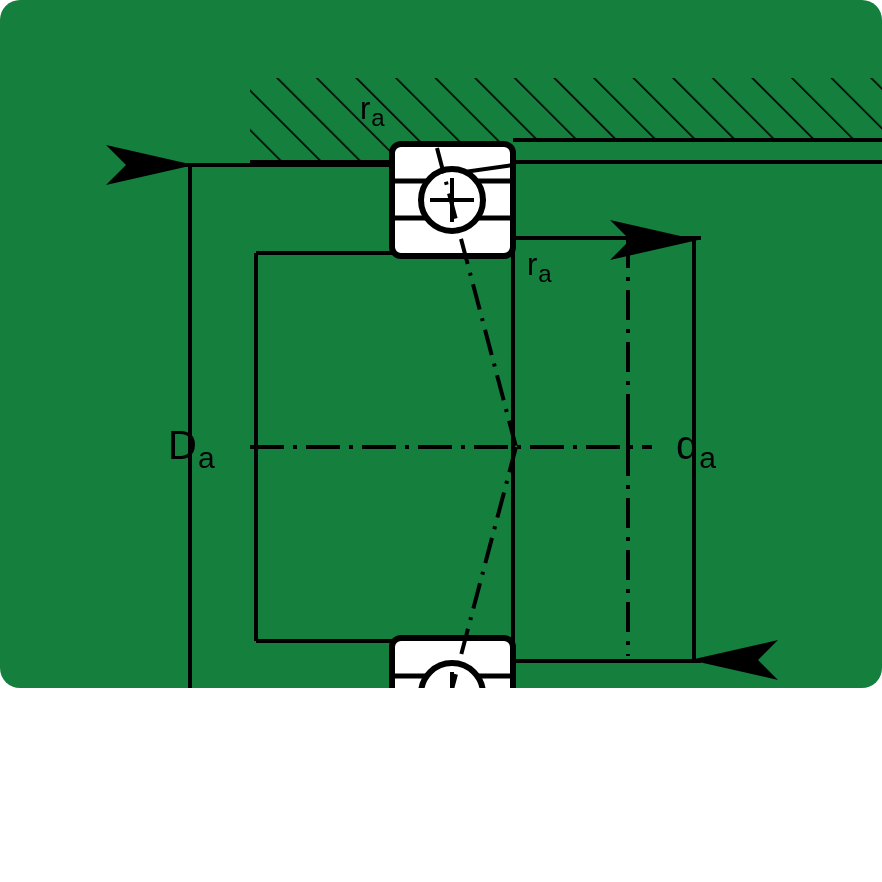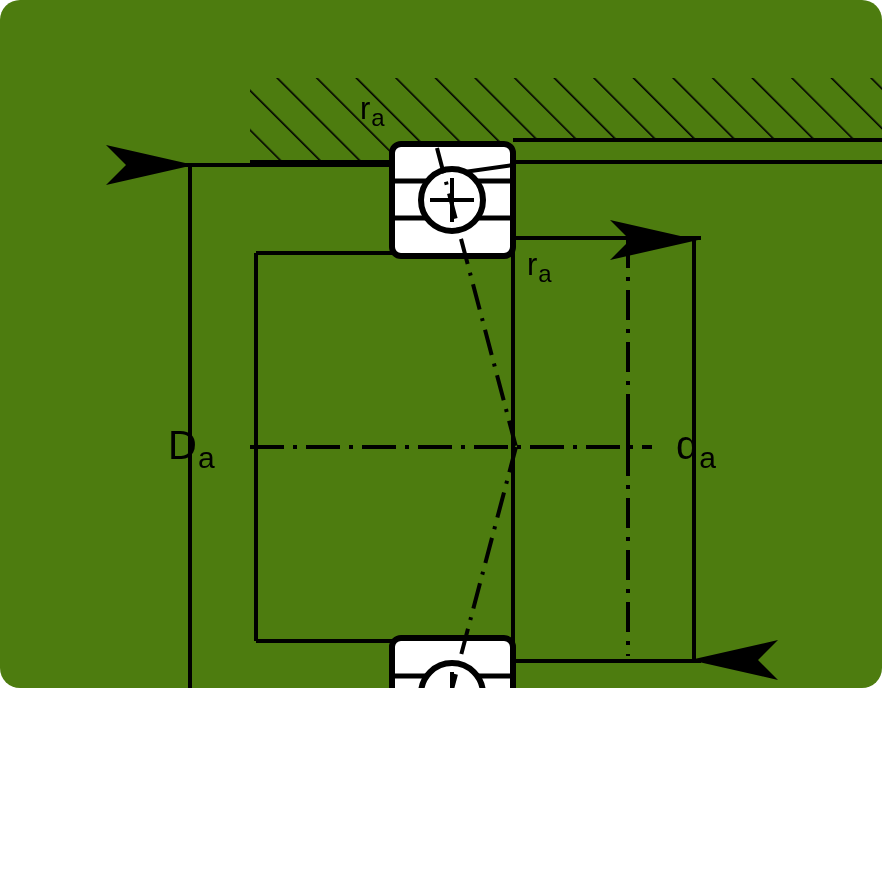--- a/index.html
+++ b/index.html
@@ -1,17 +1,17 @@
 <!DOCTYPE html>
 <html><head>
 <meta charset="utf-8">
 <style>
   html,body{margin:0;padding:0;background:#ffffff;}
   body{font-family:"Liberation Sans",sans-serif;}
-  #stage{position:relative;width:882px;height:688px;background:#4d7c0f;overflow:hidden;border-radius:20px;}
+  #stage{position:relative;width:882px;height:688px;background:#15803d;overflow:hidden;border-radius:20px;}
   #dwg{position:absolute;left:0;top:0;width:882px;height:882px;}
   .lbl{position:absolute;color:#000;line-height:1;white-space:nowrap;user-select:none;}
   .lbl .main{font-size:40px;}
   .lbl .sub{font-size:30px;position:relative;top:9px;left:1px;}
   .lbl.small .main{font-size:31px;}
   .lbl.small .sub{font-size:24px;position:relative;top:7px;left:1px;}
 </style>
 </head>
 <body>
 

